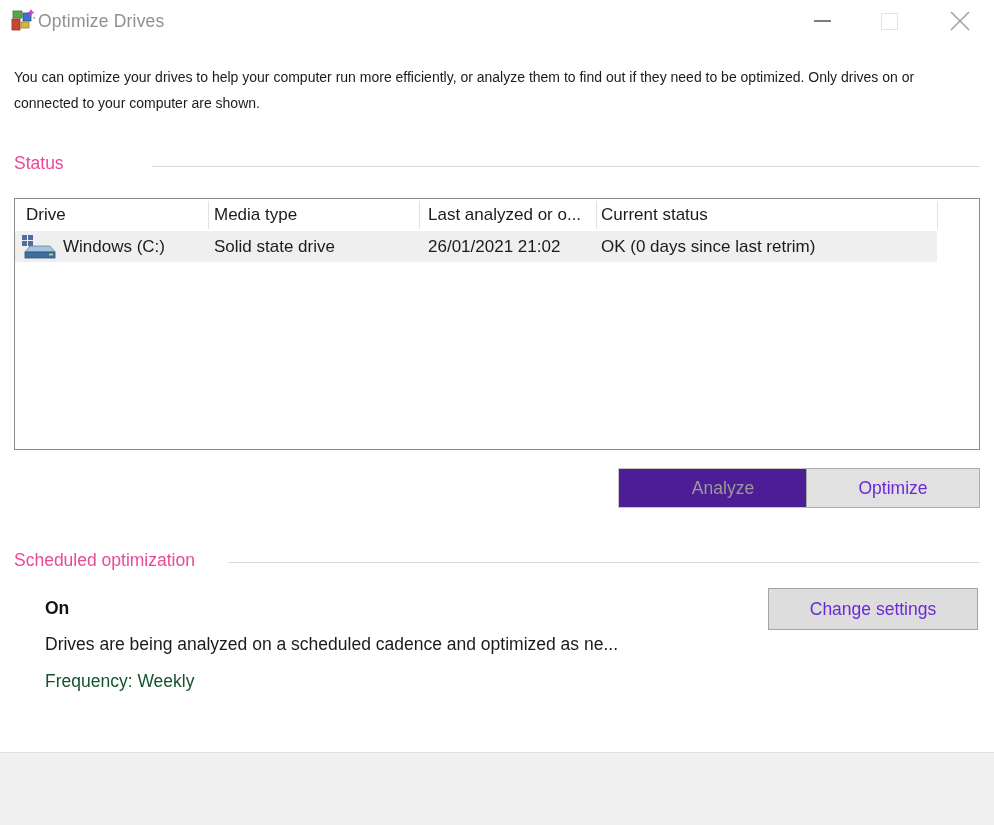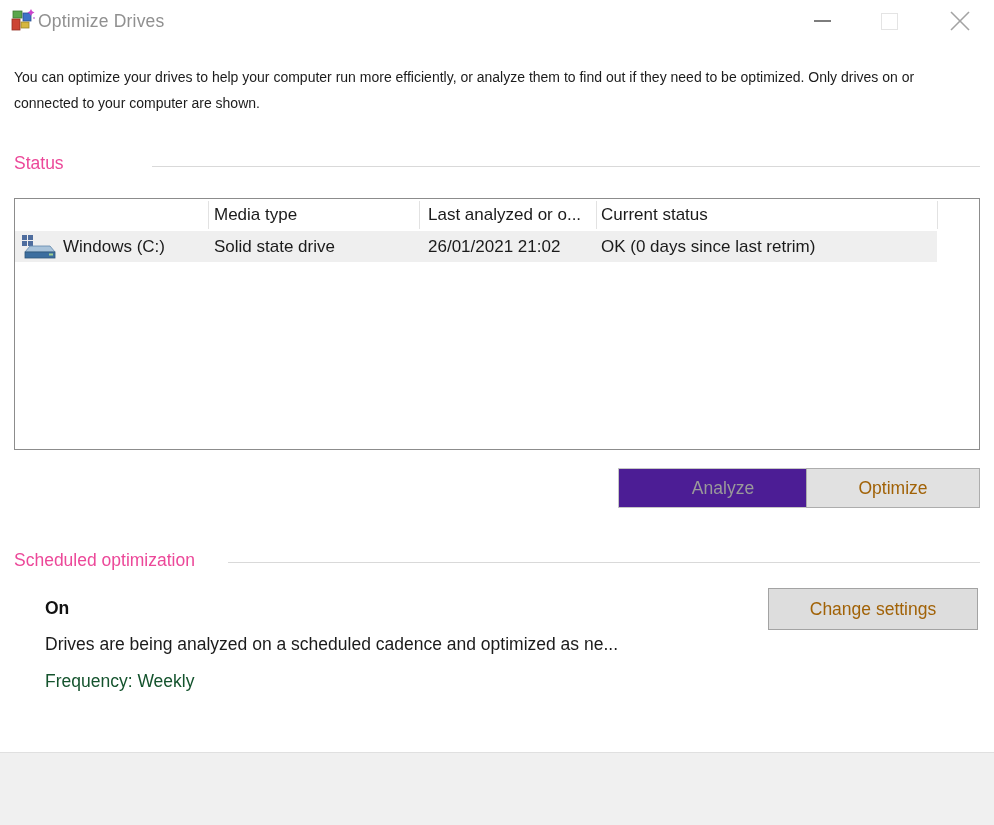--- a/index.html
+++ b/index.html
@@ -59,21 +59,21 @@
     position: absolute; left: 0; top: 32px; width: 922px; height: 31px;
     background: #efefef;
   }
   .tbl-row .rcell { position: absolute; top: 0; height: 31px; line-height: 31px; font-size: 17px; color: #1b1b1b; white-space: nowrap; }
   .rc1 { left: 48px; } .rc2 { left: 199px; } .rc3 { left: 413px; } .rc4 { left: 586px; }
   .drive-icon { position: absolute; left: 6px; top: 3px; width: 36px; height: 26px; }
 
   
   .btn {
     position: absolute; font-family: "Liberation Sans", "DejaVu Sans", sans-serif;
-    font-size: 17.5px; color: #a16207;
+    font-size: 17.5px; color: #6d28d9;
     background: #e1e1e1; border: 1px solid #adadad;
     display: flex; align-items: center; justify-content: center;
   }
   .btn-analyze {
     left: 610px; top: 468px; width: 210px; height: 40px;
     background: #4c1d95; border: 1px solid #c6c6c6; color: #9a9a9a; margin-left: 8px;
   }
   .btn-optimize { left: 806px; top: 468px; width: 174px; height: 40px; }
   .btn-change { left: 768px; top: 588px; width: 210px; height: 42px; background: #dddddd; border-color: #a3a3a3; }
 
@@ -119,20 +119,21 @@
     </button>
   </div>
 
   <div class="description">You can optimize your drives to help your computer run more efficiently, or analyze them to find out if they need to be optimized. Only drives on or connected to your computer are shown.</div>
 
   <div class="section-label status-label">Status</div>
   <div class="section-line status-line"></div>
 
   <div class="drive-table">
     <div class="tbl-header">
+      <span class="hcell hc1">Drive</span>
       <span class="hcell hc2">Media type</span>
       <span class="hcell hc3">Last analyzed or o...</span>
       <span class="hcell hc4">Current status</span>
       <span class="col-divider cd1"></span>
       <span class="col-divider cd2"></span>
       <span class="col-divider cd3"></span>
       <span class="col-divider cd4"></span>
     </div>
 
     <div class="tbl-row">

